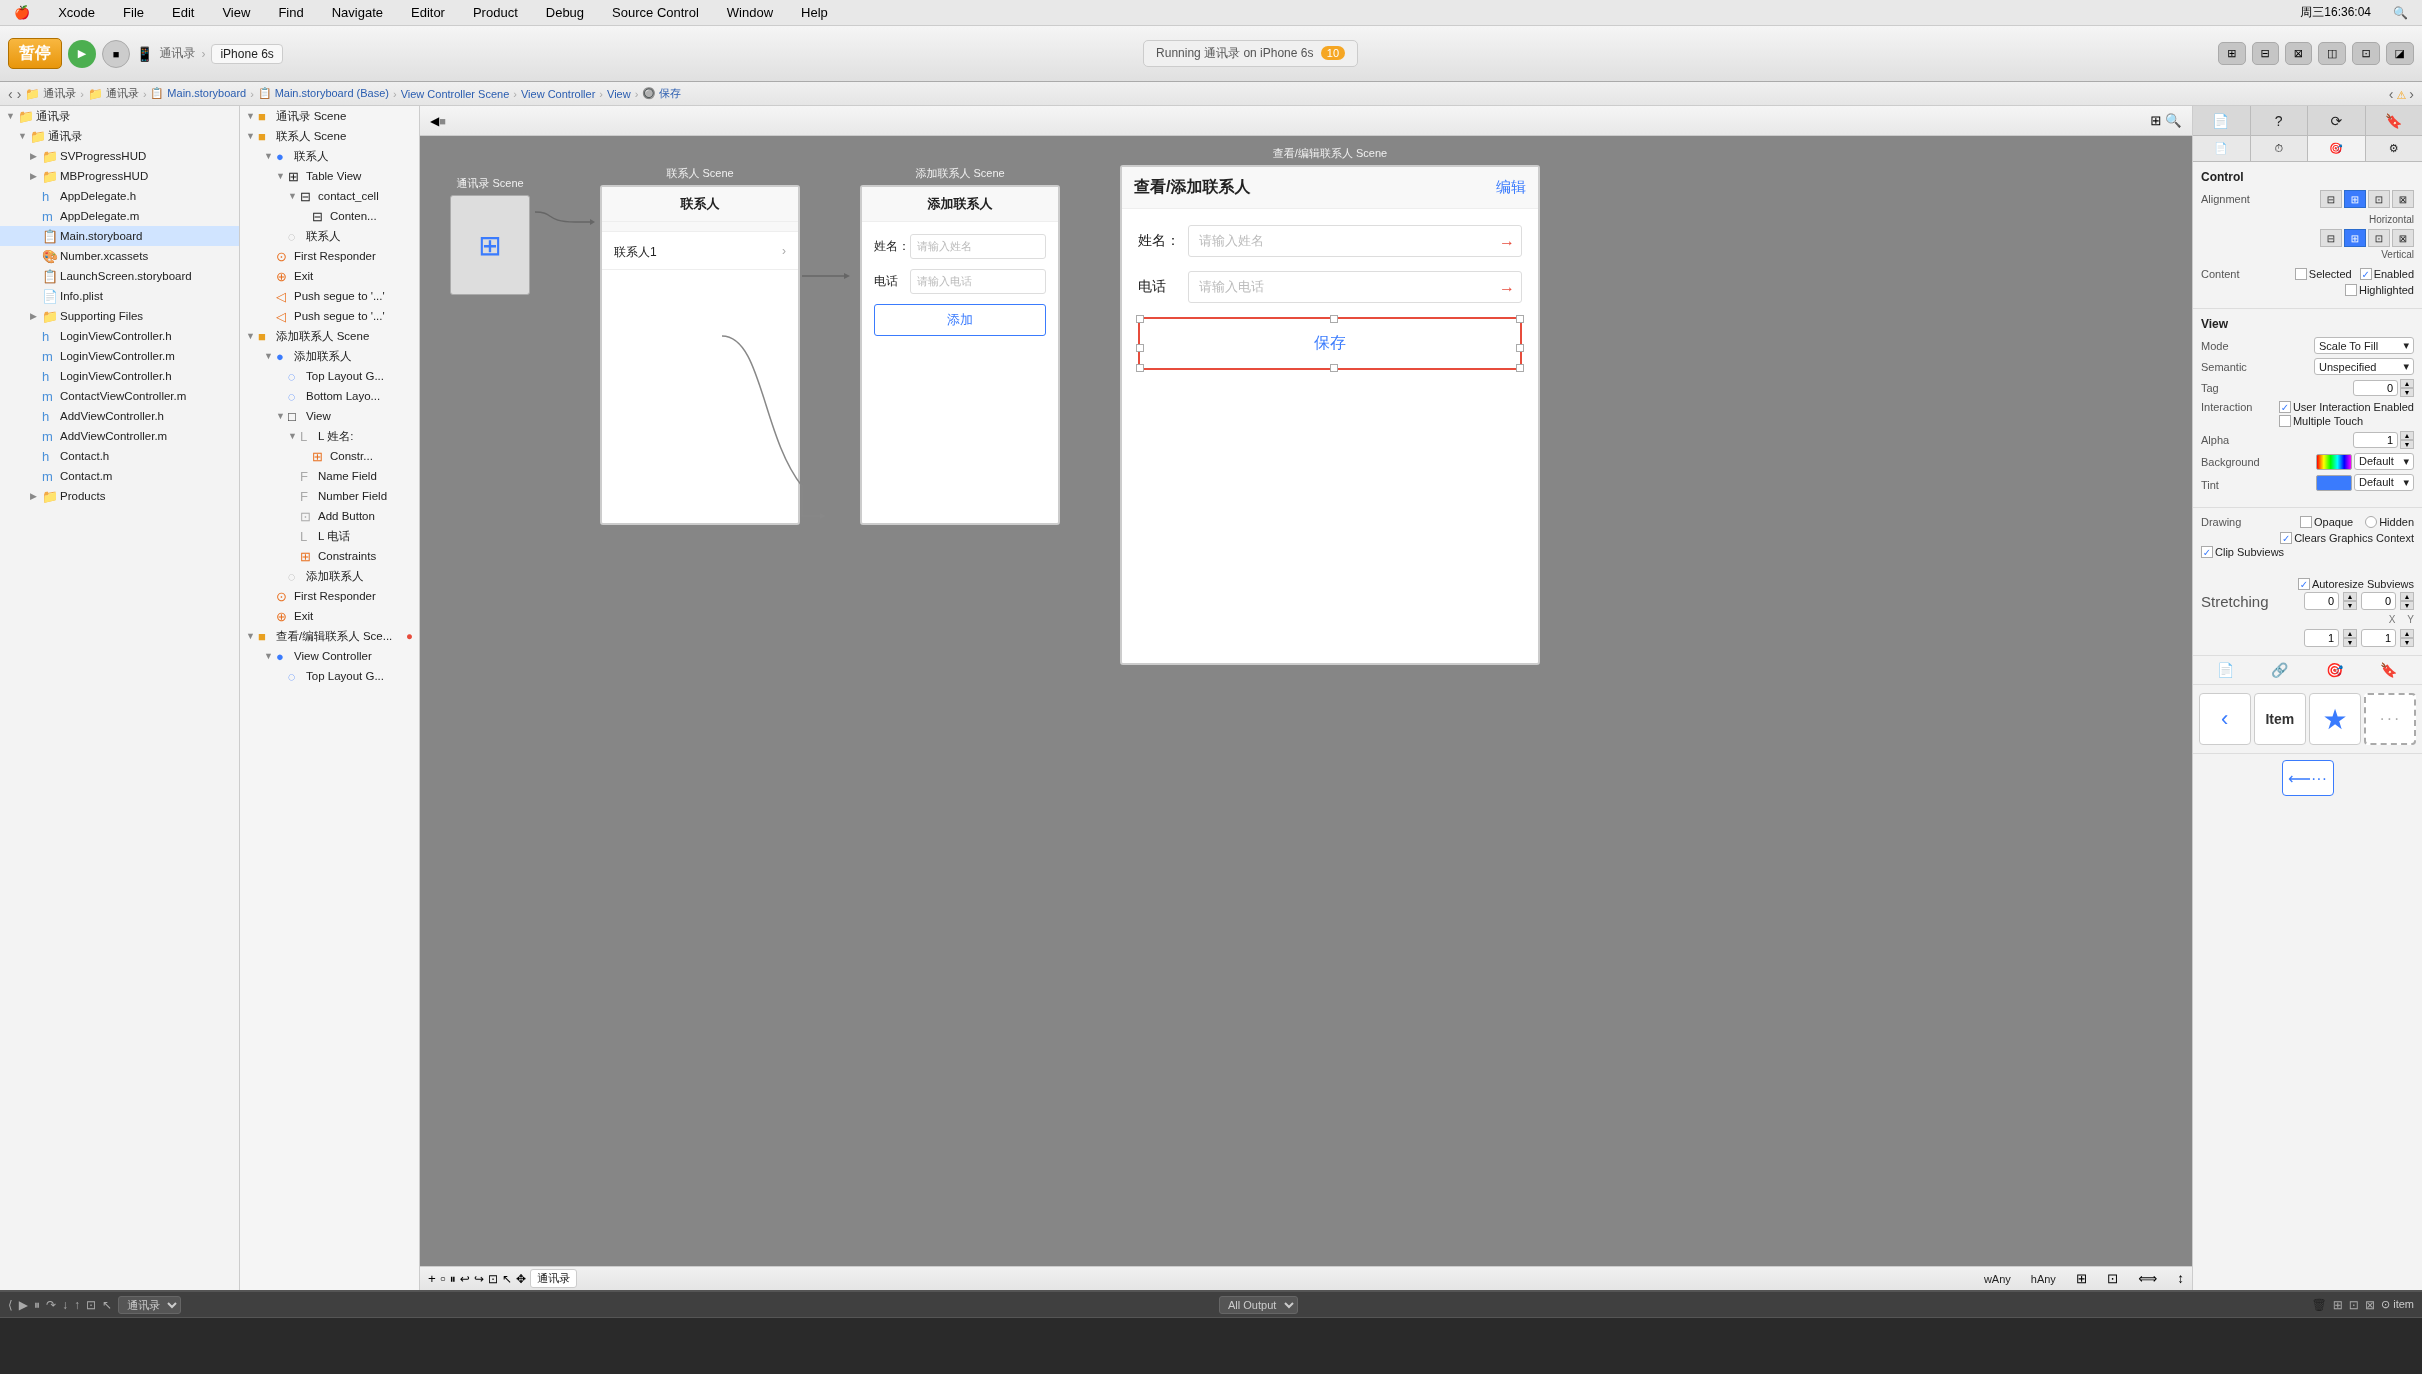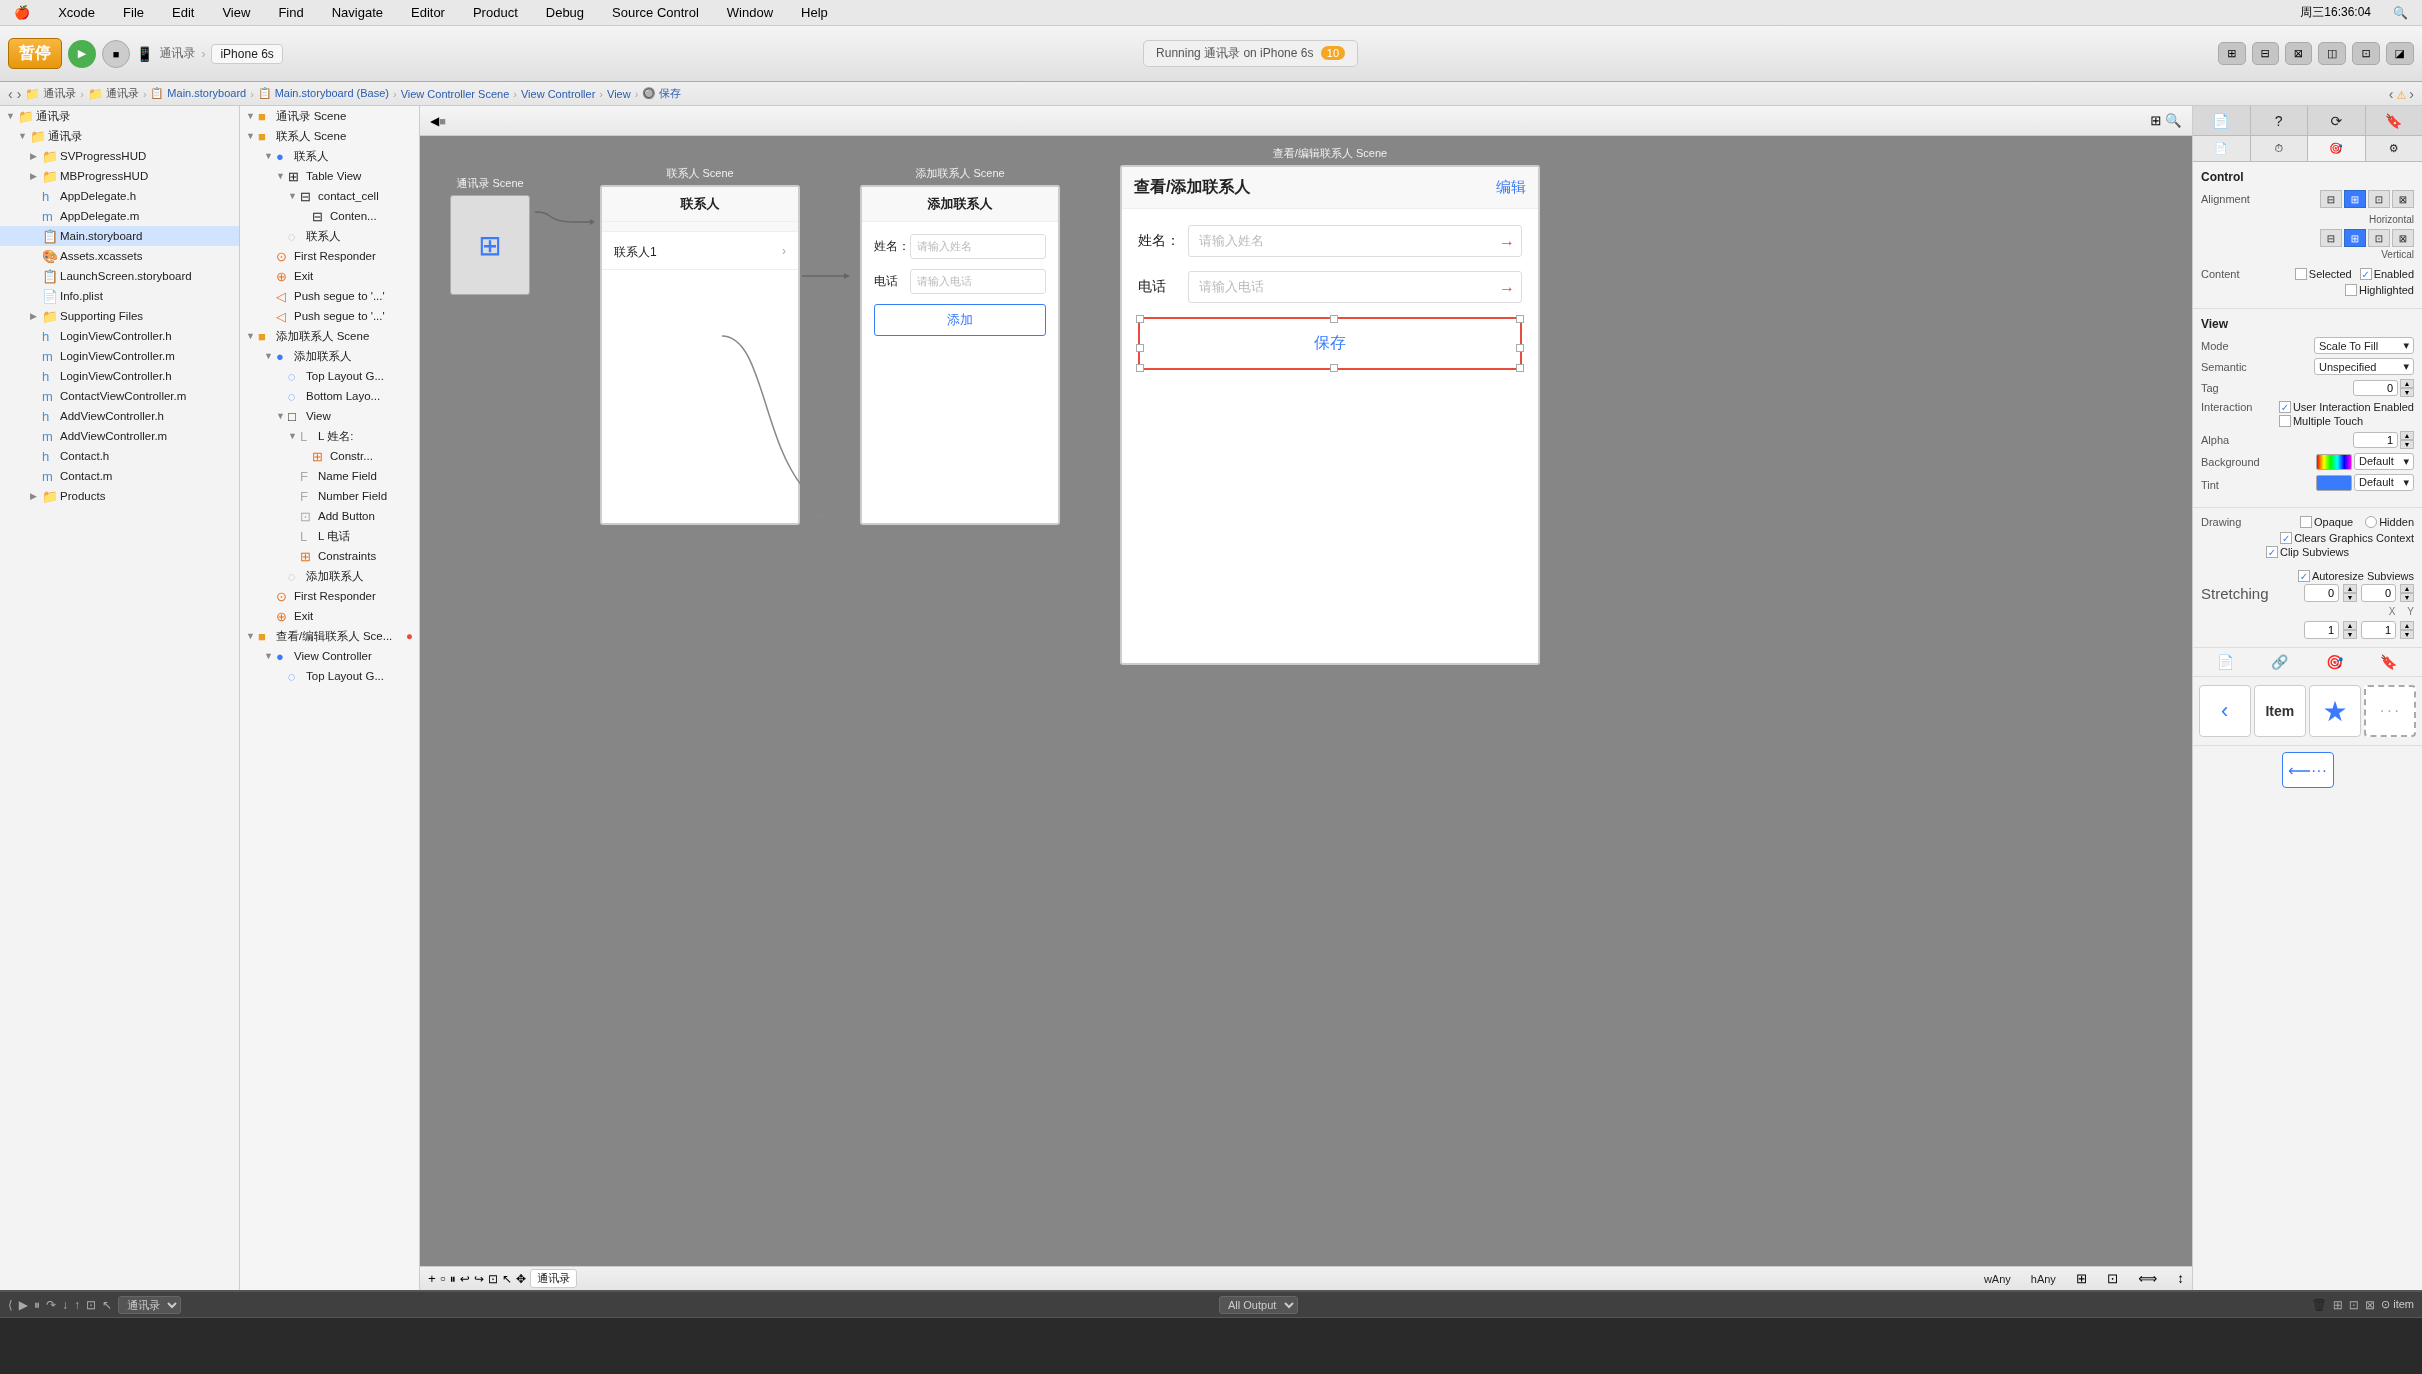--- a/index.html
+++ b/index.html
@@ -178,21 +178,21 @@
       <span class="tree-label">AppDelegate.m</span>
     </div>
     <div class="tree-row" style="padding-left:30px; background: #d0e4ff;">
       <span class="tree-disclosure"> </span>
       <span class="tree-icon-cell" style="color:#e8a020;">📋</span>
       <span class="tree-label">Main.storyboard</span>
     </div>
     <div class="tree-row" style="padding-left:30px;">
       <span class="tree-disclosure"> </span>
       <span class="tree-icon-cell">🎨</span>
-      <span class="tree-label">Assets.xcassets</span>
+      <span class="tree-label">Number.xcassets</span>
     </div>
     <div class="tree-row" style="padding-left:30px;">
       <span class="tree-disclosure"> </span>
       <span class="tree-icon-cell" style="color:#e8a020;">📋</span>
       <span class="tree-label">LaunchScreen.storyboard</span>
     </div>
     <div class="tree-row" style="padding-left:30px;">
       <span class="tree-disclosure"> </span>
       <span class="tree-icon-cell">📄</span>
       <span class="tree-label">Info.plist</span>
@@ -694,21 +694,21 @@
             <span>Hidden</span>
           </label>
         </div>
       </div>
       <div style="display:flex; justify-content:flex-end; margin-bottom:2px;">
         <label style="display:flex; align-items:center; gap:2px; font-size:11px;">
           <div class="rp-checkbox checked"></div>
           <span>Clears Graphics Context</span>
         </label>
       </div>
-      <div style="display:flex; justify-content:center; margin-bottom:12px;">
+      <div style="display:flex; justify-content:flex-start; margin-bottom:20px;">
         <label style="display:flex; align-items:center; gap:2px; font-size:11px;">
           <div class="rp-checkbox checked"></div>
           <span>Clip Subviews</span>
         </label>
       </div>
       <div style="display:flex; justify-content:flex-end; margin-bottom:2px;">
         <label style="display:flex; align-items:center; gap:2px; font-size:11px;">
           <div class="rp-checkbox checked"></div>
           <span>Autoresize Subviews</span>
         </label>

